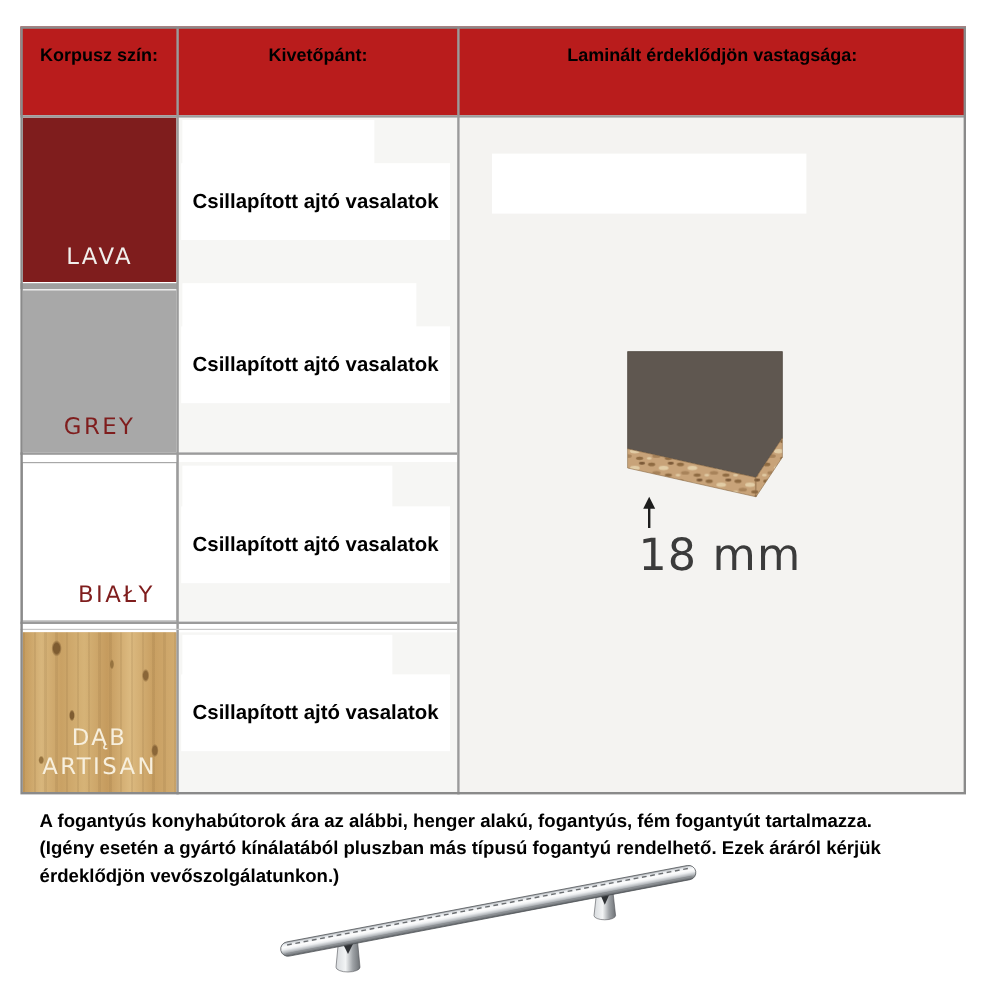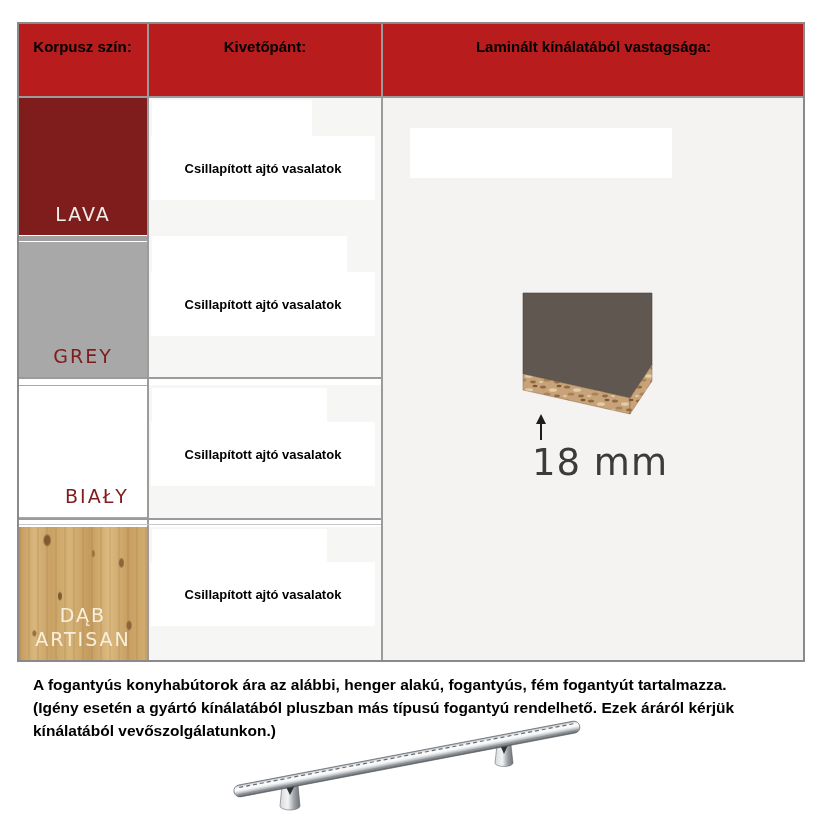--- a/index.html
+++ b/index.html
@@ -13,21 +13,21 @@
   .vline{width:2px;background:#9b9b9b;z-index:30;}
   .hline{height:2px;background:#9b9b9b;z-index:30;}
 
   .hcell{background:#b91c1c;z-index:5;display:flex;justify-content:center;
          padding-top:16px;font-weight:bold;font-size:15px;color:#000;}
 
   .c2cell{background:#f6f6f4;z-index:5;}
   .c3cell{background:#f4f3f1;z-index:5;}
 
   .hinge-box{background:#ffffff;z-index:8;display:flex;align-items:center;
-             justify-content:center;font-weight:bold;font-size:13px;color:#000;}
+             justify-content:center;font-weight:bold;font-size:17px;color:#000;}
 
   .swatch{z-index:6;display:flex;align-items:flex-end;justify-content:center;
           padding-bottom:9px;font-size:19px;letter-spacing:2px;color:#7f1d1d;
           font-family:"DejaVu Sans", sans-serif;text-align:center;line-height:24px;}
   .swatch-lava{color:#f1efec;}
   .swatch-bialy{border:1px solid #a8a8a8;background:#ffffff;padding-left:28px;}
   .swatch-dab{color:#f7efdd;background-color:#cda469;
     background-image:
       radial-gradient(ellipse 7px 11px at 22% 10%, #7e5c31 0 38%, rgba(0,0,0,0) 62%),
       radial-gradient(ellipse 5px 9px at 80% 27%, #8a6638 0 38%, rgba(0,0,0,0) 62%),
@@ -52,21 +52,21 @@
 </head>
 <body>
 
 <div class="abs hcell" style="left:17px;top:22px;width:131px;height:74px;">
   <span>Korpusz szín:</span>
 </div>
 <div class="abs hcell" style="left:148px;top:22px;width:234px;height:74px;">
   <span>Kivetőpánt:</span>
 </div>
 <div class="abs hcell" style="left:382px;top:22px;width:423px;height:74px;">
-  <span>Laminált kínálatából vastagsága:</span>
+  <span>Laminált érdeklődjön vastagsága:</span>
 </div>
 
 <div class="abs c2cell" style="left:149px;top:98px;width:232px;height:279px;"></div>
 <div class="abs c2cell" style="left:149px;top:385px;width:232px;height:133px;"></div>
 <div class="abs c2cell" style="left:149px;top:527px;width:232px;height:133px;"></div>
 
 <div class="abs c3cell" style="left:383px;top:98px;width:420px;height:562px;"></div>
 
 <div class="abs swatch swatch-lava" style="left: 19px; top: 98px; width: 128px; height: 137px; background-color: #7f1d1d;">
   <span>LAVA</span>
@@ -125,21 +125,21 @@
     <line x1="26" y1="154" x2="26" y2="136" stroke="#1d1d1d" stroke-width="2"></line>
     <polygon points="26,128 21,138 31,138" fill="#1d1d1d"></polygon>
   </g>
 </svg>
 
 <div class="abs thickness-label" style="left:532px;top:441px;">18 mm</div>
 
 <div class="abs footer-note">
   <div>A fogantyús konyhabútorok ára az alábbi, henger alakú, fogantyús, fém fogantyút tartalmazza.</div>
   <div>(Igény esetén a gyártó kínálatából pluszban más típusú fogantyú rendelhető. Ezek áráról kérjük</div>
-  <div>kínálatából vevőszolgálatunkon.)</div>
+  <div>érdeklődjön vevőszolgálatunkon.)</div>
 </div>
 
 <svg class="abs" style="left:218px;top:706px;z-index:10;" width="380" height="112" viewBox="0 0 380 112">
   <defs>
     <linearGradient id="hbar" x1="0" y1="0" x2="0" y2="1">
       <stop offset="0" stop-color="#9fa3a7"></stop>
       <stop offset="0.15" stop-color="#e8ebee"></stop>
       <stop offset="0.35" stop-color="#fdfdfd"></stop>
       <stop offset="0.5" stop-color="#eceef0"></stop>
       <stop offset="0.68" stop-color="#b9bdc1"></stop>

